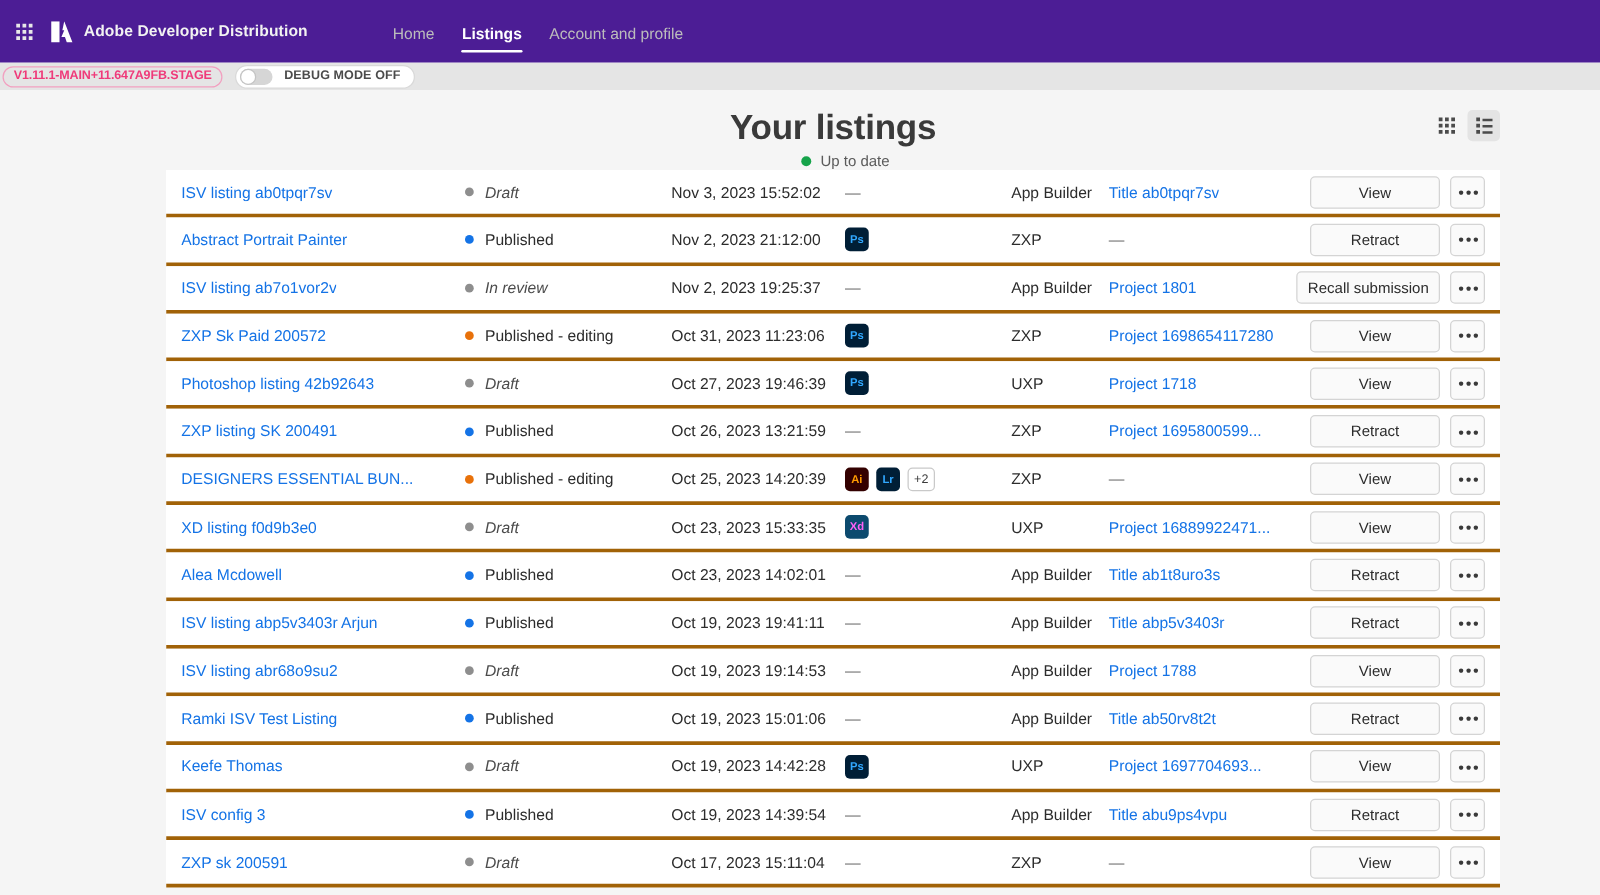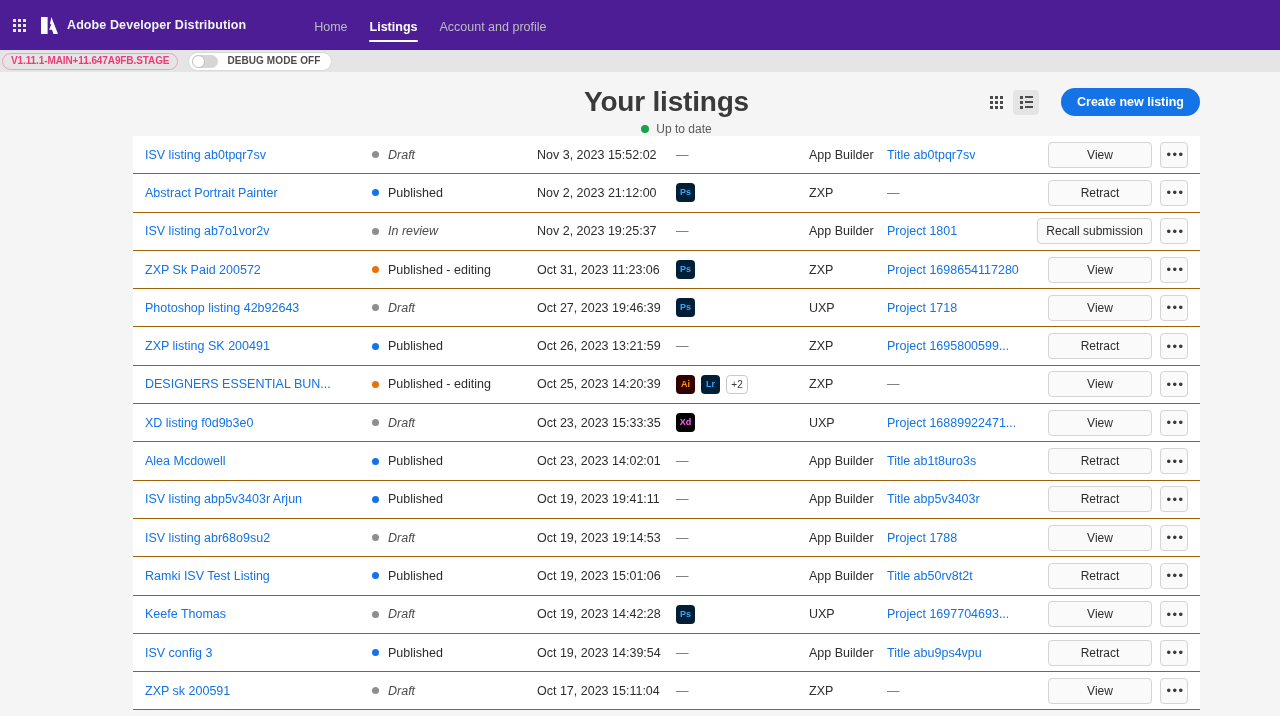--- a/index.html
+++ b/index.html
@@ -218,21 +218,21 @@
   .c-modified  { width: 139px; }
   .c-products  { width: 133px; }
   .c-platform  { width: 78px; }
   .c-project   { width: 148px; }
   .c-actions   { flex: 1; display: flex; justify-content: flex-end; padding-right: 12px; }
 
   .row {
     display: flex;
     align-items: center;
     height: 38.3px;
-    border-bottom: 1px solid #a16207;
+    border-bottom: 3px solid #a16207;
     background: #fff;
   }
   .cell { display: flex; align-items: center; font-size: 12.5px; color: #2c2c2c; }
   .link { color: #1473e6; cursor: pointer; white-space: nowrap; overflow: hidden; text-overflow: ellipsis; }
 
   .status { display: flex; align-items: center; gap: 9px; }
   .st-dot { width: 7px; height: 7px; border-radius: 50%; flex: none; display: block; }
   .st-label { font-size: 12.5px; color: #2c2c2c; white-space: nowrap; }
   .st-label.italic { font-style: italic; color: #4b4b4b; }
 
@@ -356,21 +356,20 @@
             <span>
               <b></b>
               <u></u>
             </span>
             <span>
               <b></b>
               <u></u>
             </span>
         </span>
       </button>
-      <button class="create-btn">Create new listing</button>
     </div>
   </div>
 
   <div class="table-wrap">
     <div id="tbody">
         <div class="row">
           <div class="cell c-listing">
             <span class="link">ISV listing ab0tpqr7sv</span>
           </div>
           <div class="cell c-status">
@@ -552,21 +551,21 @@
           </div>
           <div class="cell c-status">
             <span class="status">
               <span class="st-dot" style="background: rgb(142, 142, 142);"></span>
               <span class="st-label italic">Draft</span>
             </span>
           </div>
           <div class="cell c-modified">Oct 23, 2023 15:33:35</div>
           <div class="cell c-products">
             <span class="prod-list">
-              <span class="prod-icon" style="background: #000000; color: rgb(255, 97, 246);">Xd</span>
+              <span class="prod-icon" style="background: #0c4a6e; color: rgb(255, 97, 246);">Xd</span>
             </span>
           </div>
           <div class="cell c-platform">UXP</div>
           <div class="cell c-project">
             <span class="link">Project 16889922471...</span>
           </div>
           <div class="cell c-actions actions-cell">
             <button class="act-btn">View</button>
             <button class="more-btn">•••</button>
           </div>

